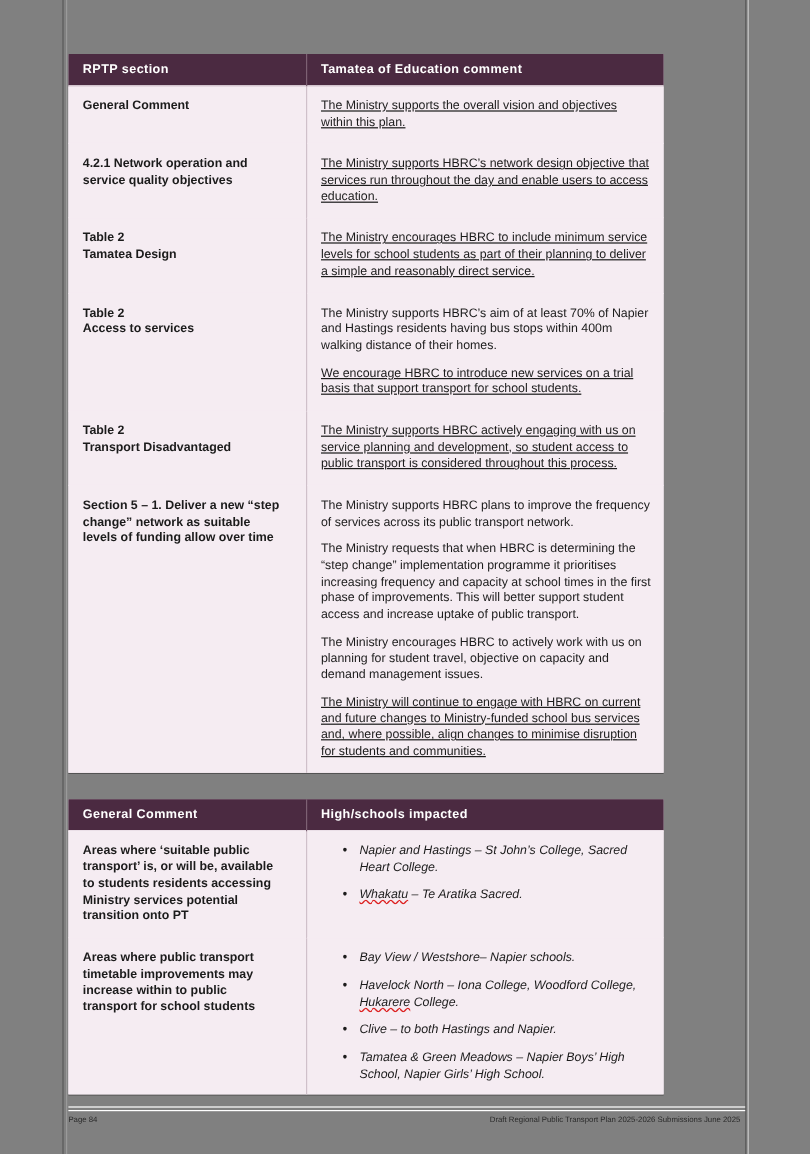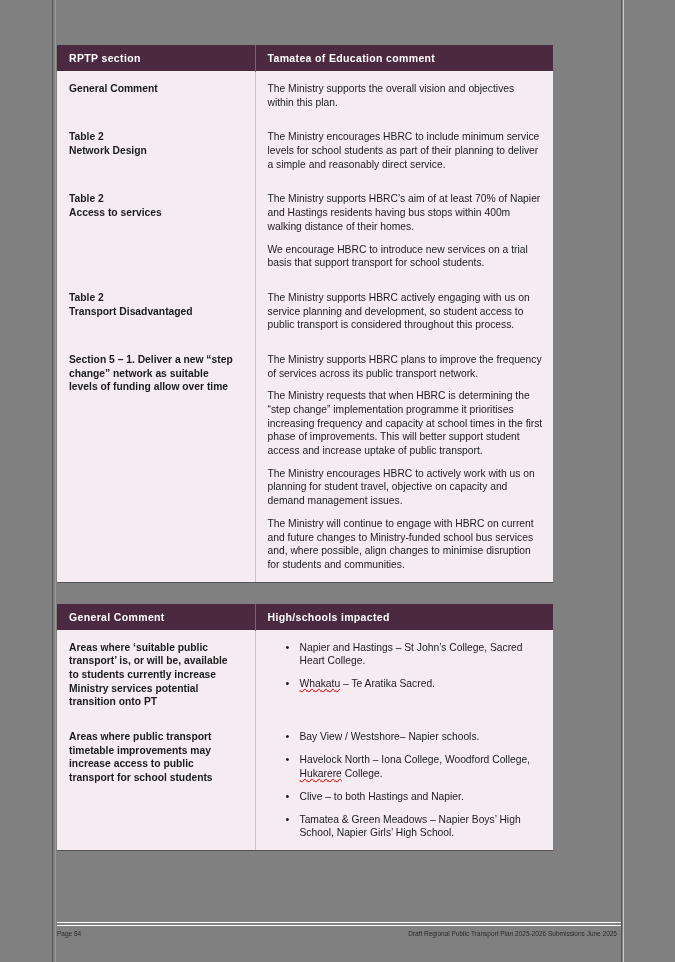--- a/index.html
+++ b/index.html
@@ -80,33 +80,34 @@
   tbody td:last-child { border-right: none; }
 
   td.left-cell {
     font-weight: bold;
   }
   td.left-cell .ln { display: block; }
 
   td.right-cell p {
     margin: 0 0 9px 0;
   }
-  td.right-cell p:last-child { margin-bottom: 0; }
+  td.right-cell p:last-child { margin-bottom: 0; text-decoration: underline; }
 
   
   ul.bullets {
     margin: 0;
     padding: 0 0 0 18px;
     list-style: none;
   }
   ul.bullets li {
     position: relative;
     margin: 0 0 9px 0;
     padding-left: 14px;
     line-height: 1.35;
+    font-style: italic;
   }
   ul.bullets li:last-child { margin-bottom: 0; }
   ul.bullets li::before {
     content: "\2022";
     position: absolute;
     left: 0;
     top: -1px;
     font-size: 11px;
     color: #1b1b1b;
   }
@@ -170,22 +171,31 @@
         <tr>
           <td class="left-cell">
             <span class="ln">General Comment</span>
           </td>
           <td class="right-cell">
             <p>The Ministry supports the overall vision and objectives within this plan.</p>
           </td>
         </tr>
         <tr>
           <td class="left-cell">
+            <span class="ln">4.2.1 Network operation and</span>
+            <span class="ln">service quality objectives</span>
+          </td>
+          <td class="right-cell">
+            <p>The Ministry supports HBRC’s network design objective that services run throughout the day and enable users to access education.</p>
+          </td>
+        </tr>
+        <tr>
+          <td class="left-cell">
             <span class="ln">Table 2</span>
-            <span class="ln">Network Design</span>
+            <span class="ln">Tamatea Design</span>
           </td>
           <td class="right-cell">
             <p>The Ministry encourages HBRC to include minimum service levels for school students as part of their planning to deliver a simple and reasonably direct service.</p>
           </td>
         </tr>
         <tr>
           <td class="left-cell">
             <span class="ln">Table 2</span>
             <span class="ln">Access to services</span>
           </td>
@@ -230,36 +240,36 @@
       <tr>
         <th>General Comment</th>
         <th>High/schools impacted</th>
       </tr>
     </thead>
     <tbody id="table-2-body">
         <tr>
           <td class="left-cell">
             <span class="ln">Areas where ‘suitable  public</span>
             <span class="ln">transport’ is, or will be, available</span>
-            <span class="ln">to students  currently  increase</span>
+            <span class="ln">to students  residents  accessing</span>
             <span class="ln">Ministry  services potential</span>
             <span class="ln">transition  onto PT</span>
           </td>
           <td class="right-cell">
             <ul class="bullets">
               <li><span>Napier and Hastings – St John’s College, Sacred Heart College.</span></li>
               <li><span class="misspelled">Whakatu</span><span> – Te Aratika Sacred.</span></li>
             </ul>
           </td>
         </tr>
         <tr>
           <td class="left-cell">
             <span class="ln">Areas where public  transport</span>
             <span class="ln">timetable  improvements  may</span>
-            <span class="ln">increase  access  to public</span>
+            <span class="ln">increase  within  to public</span>
             <span class="ln">transport for school students</span>
           </td>
           <td class="right-cell">
             <ul class="bullets">
               <li><span>Bay View / Westshore–  Napier schools.</span></li>
               <li><span>Havelock North – Iona College, Woodford College, </span><span class="misspelled">Hukarere</span><span> College.</span></li>
               <li><span>Clive – to both Hastings and Napier.</span></li>
               <li><span>Tamatea &amp; Green Meadows – Napier Boys’ High School, Napier Girls’ High School.</span></li>
             </ul>
           </td>

